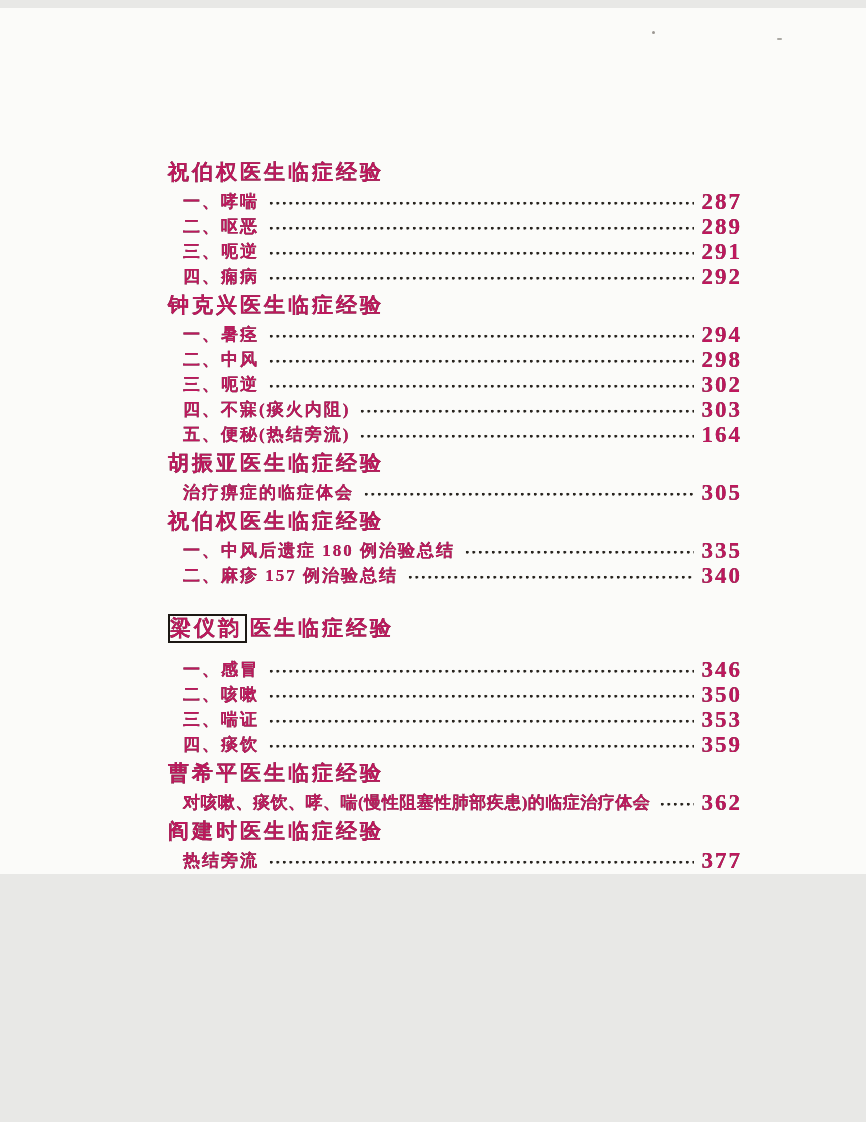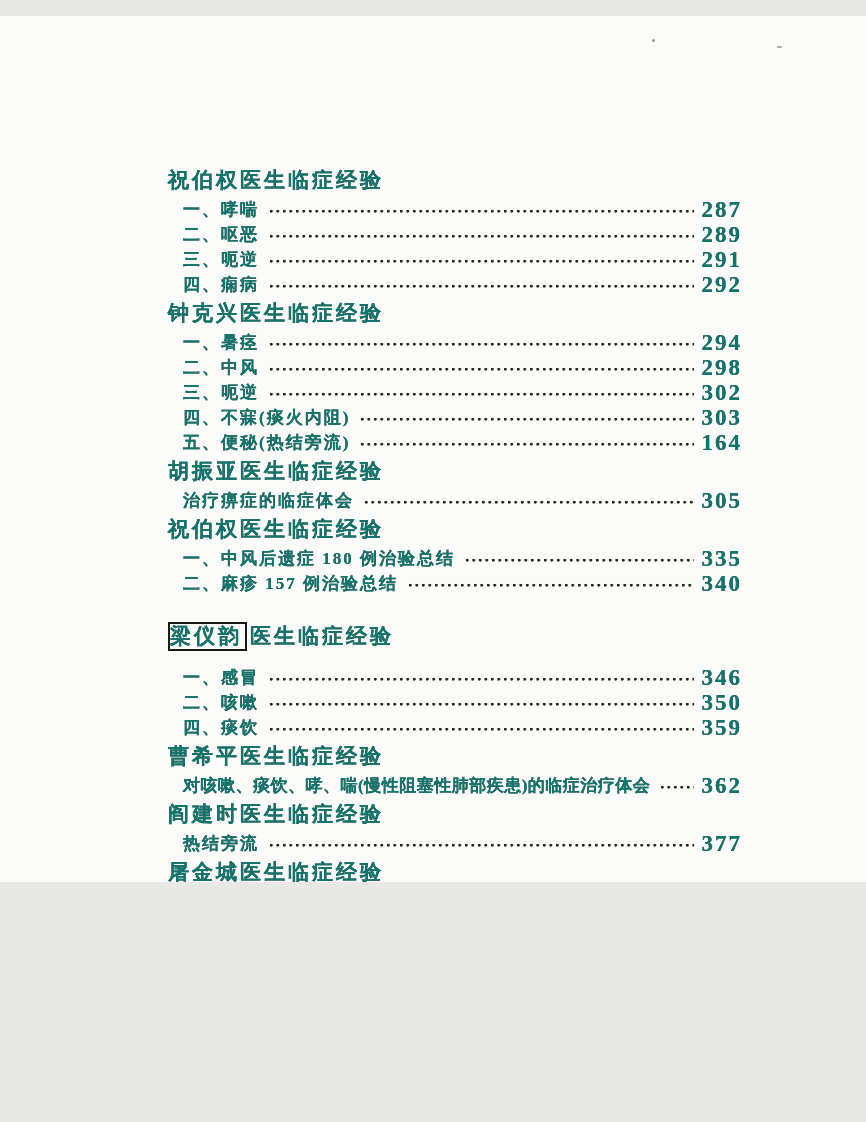--- a/index.html
+++ b/index.html
@@ -1,20 +1,20 @@
 <!DOCTYPE html>
 <html><head>
 <meta charset="utf-8">
 <style>
   html,body{margin:0;padding:0;background:#e8e8e6;}
   .page{
-    position:relative;width:866px;height:866px;margin:16px auto;
+    position:relative;width:866px;height:866px;margin:8px auto;
     background:#fbfbf9;overflow:hidden;
     font-family:"Liberation Serif","DejaVu Serif",serif;
-    color:#0f766e;
+    color:#be185d;
   }
   .content{position:absolute;left:168px;top:148px;right:124px;}
   .sec{margin:0;}
   .sec-title{
     margin:3px 0;font-size:21px;font-weight:700;line-height:27px;
     letter-spacing:3px;text-shadow:0 0 .6px rgba(20,16,12,.85);white-space:nowrap;
   }
   .entry{
     display:flex;align-items:center;line-height:25px;font-size:17px;
     font-weight:600;letter-spacing:2px;padding-left:15px;
@@ -147,20 +147,25 @@
         <span class="lbl">一、感冒</span>
         <span class="leader"></span>
         <span class="pg">346</span>
       </div>
       <div class="entry">
         <span class="lbl">二、咳嗽</span>
         <span class="leader"></span>
         <span class="pg">350</span>
       </div>
       <div class="entry">
+        <span class="lbl">三、喘证</span>
+        <span class="leader"></span>
+        <span class="pg">353</span>
+      </div>
+      <div class="entry">
         <span class="lbl">四、痰饮</span>
         <span class="leader"></span>
         <span class="pg">359</span>
       </div>
     </div>
 
     <div class="sec">
       <h2 class="sec-title">曹希平医生临症经验</h2>
       <div class="entry tight">
         <span class="lbl">对咳嗽、痰饮、哮、喘(慢性阻塞性肺部疾患)的临症治疗体会</span>

